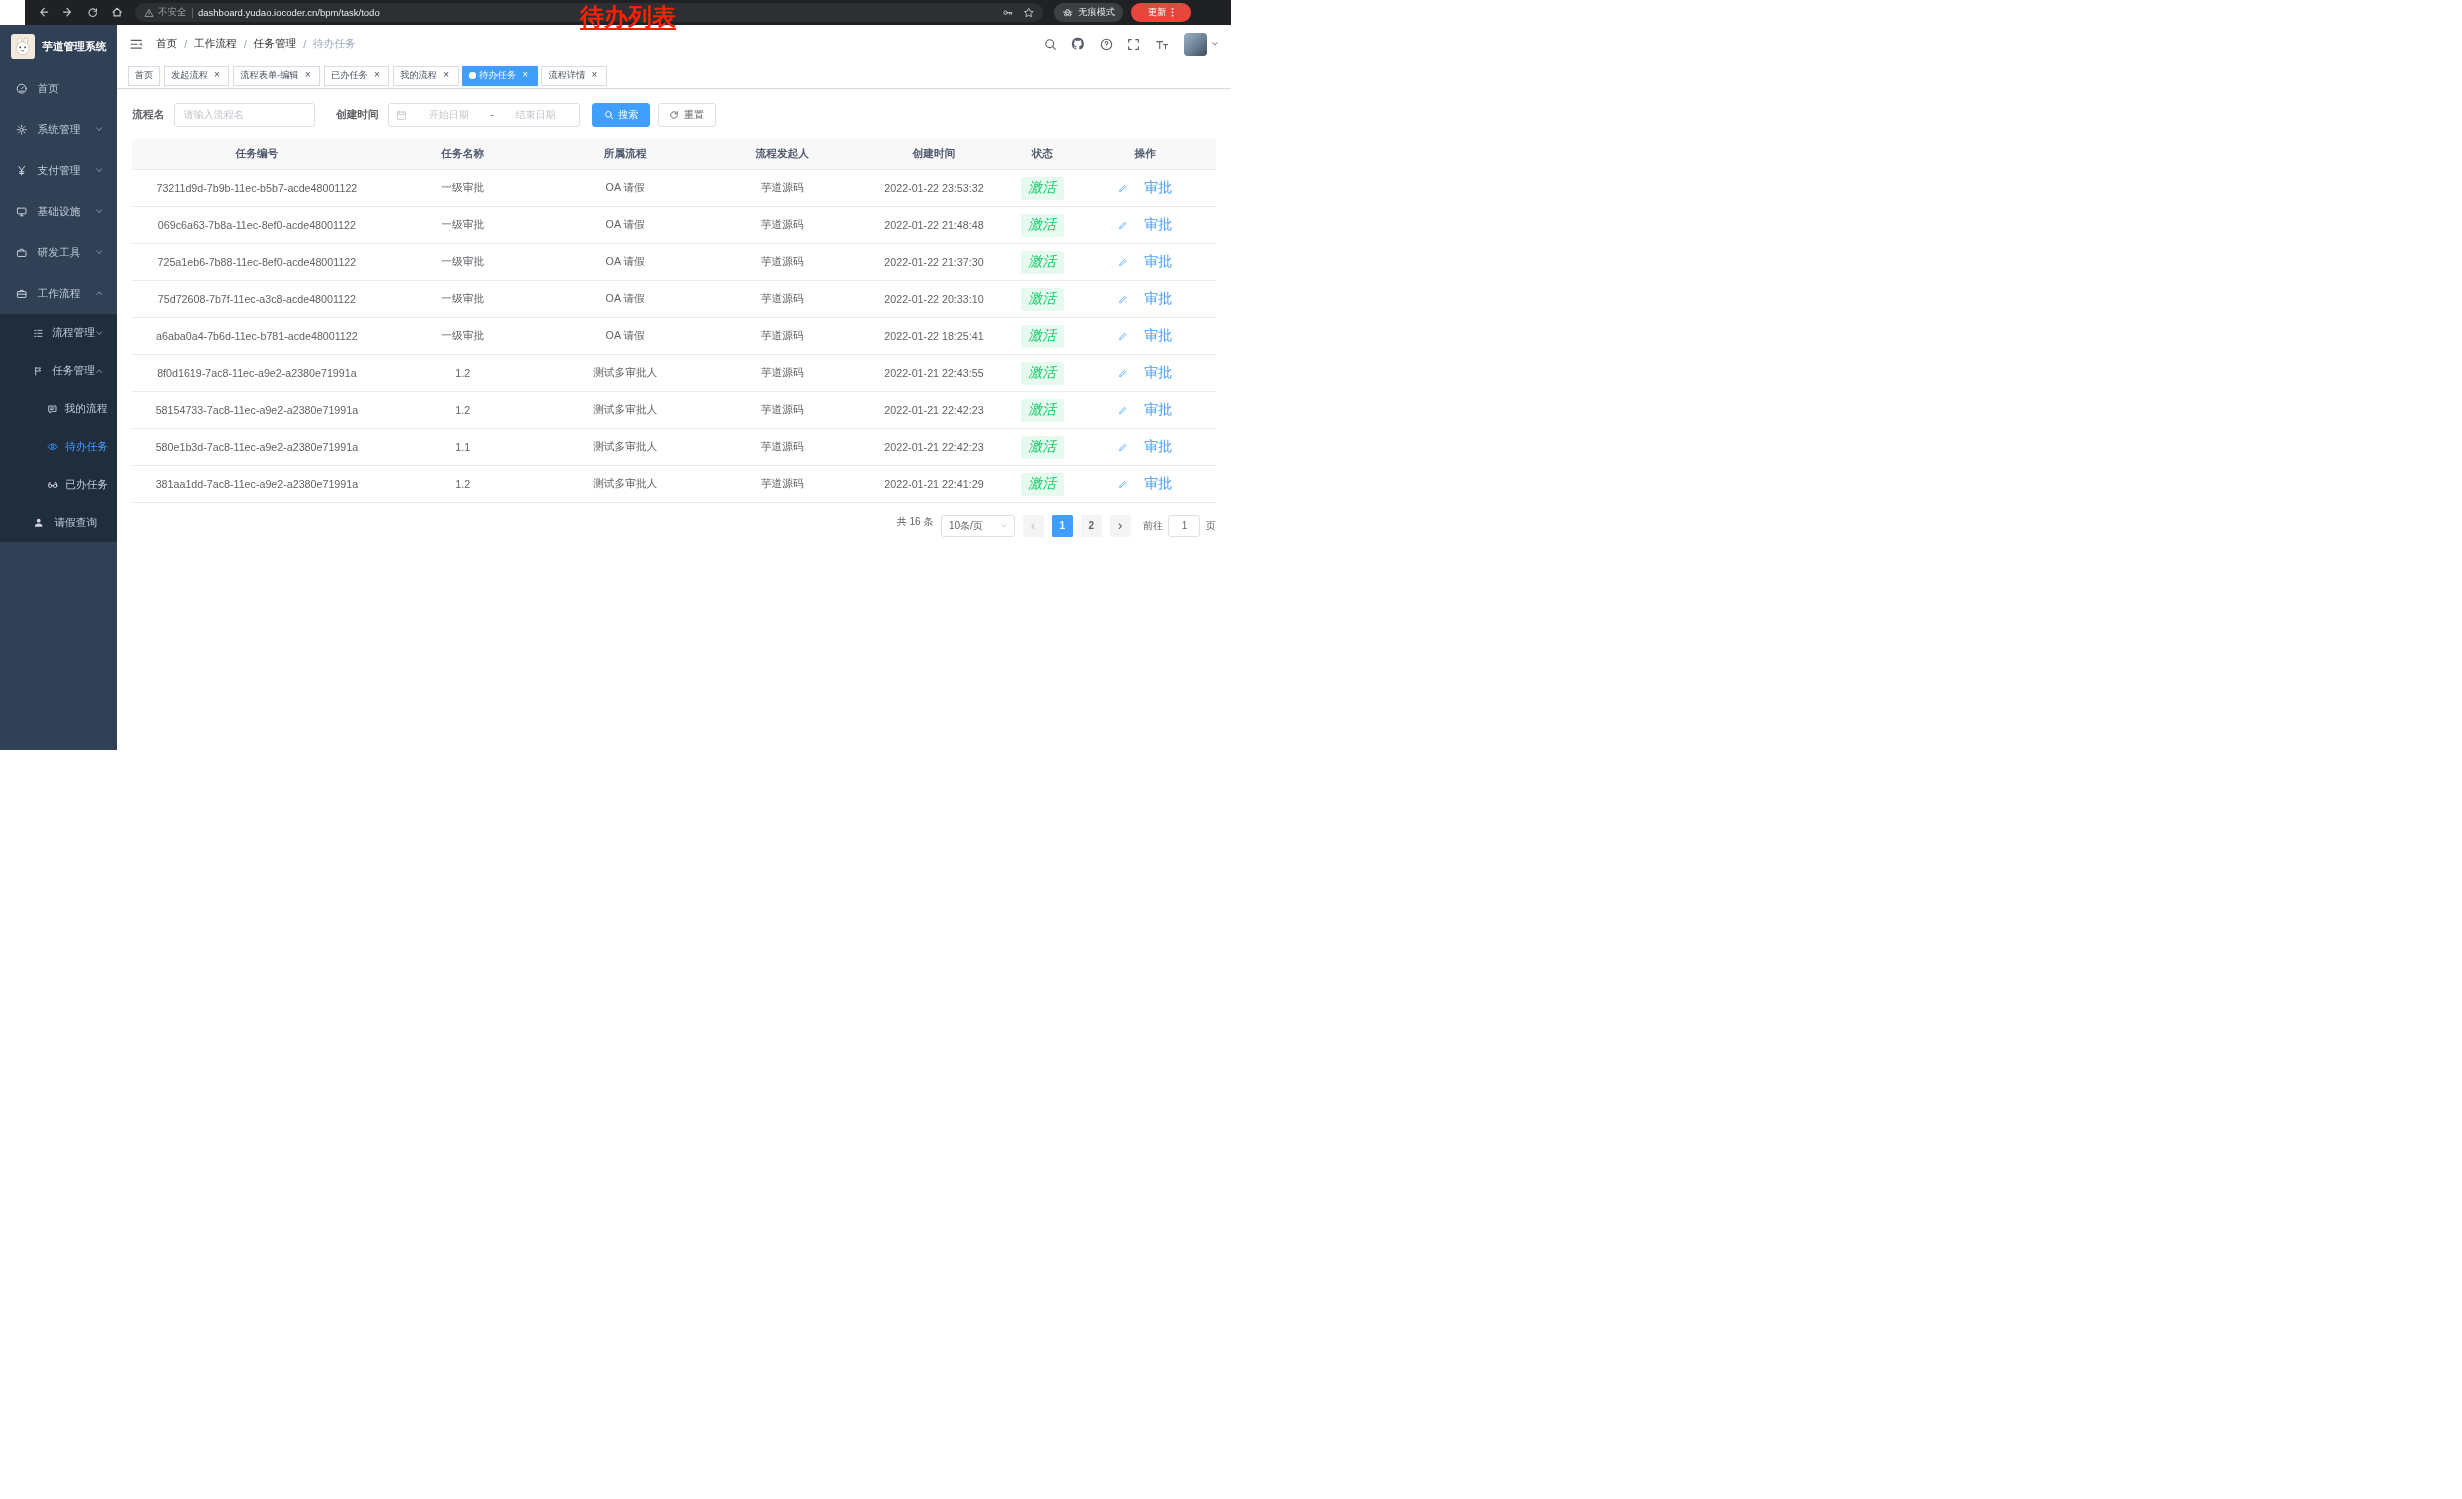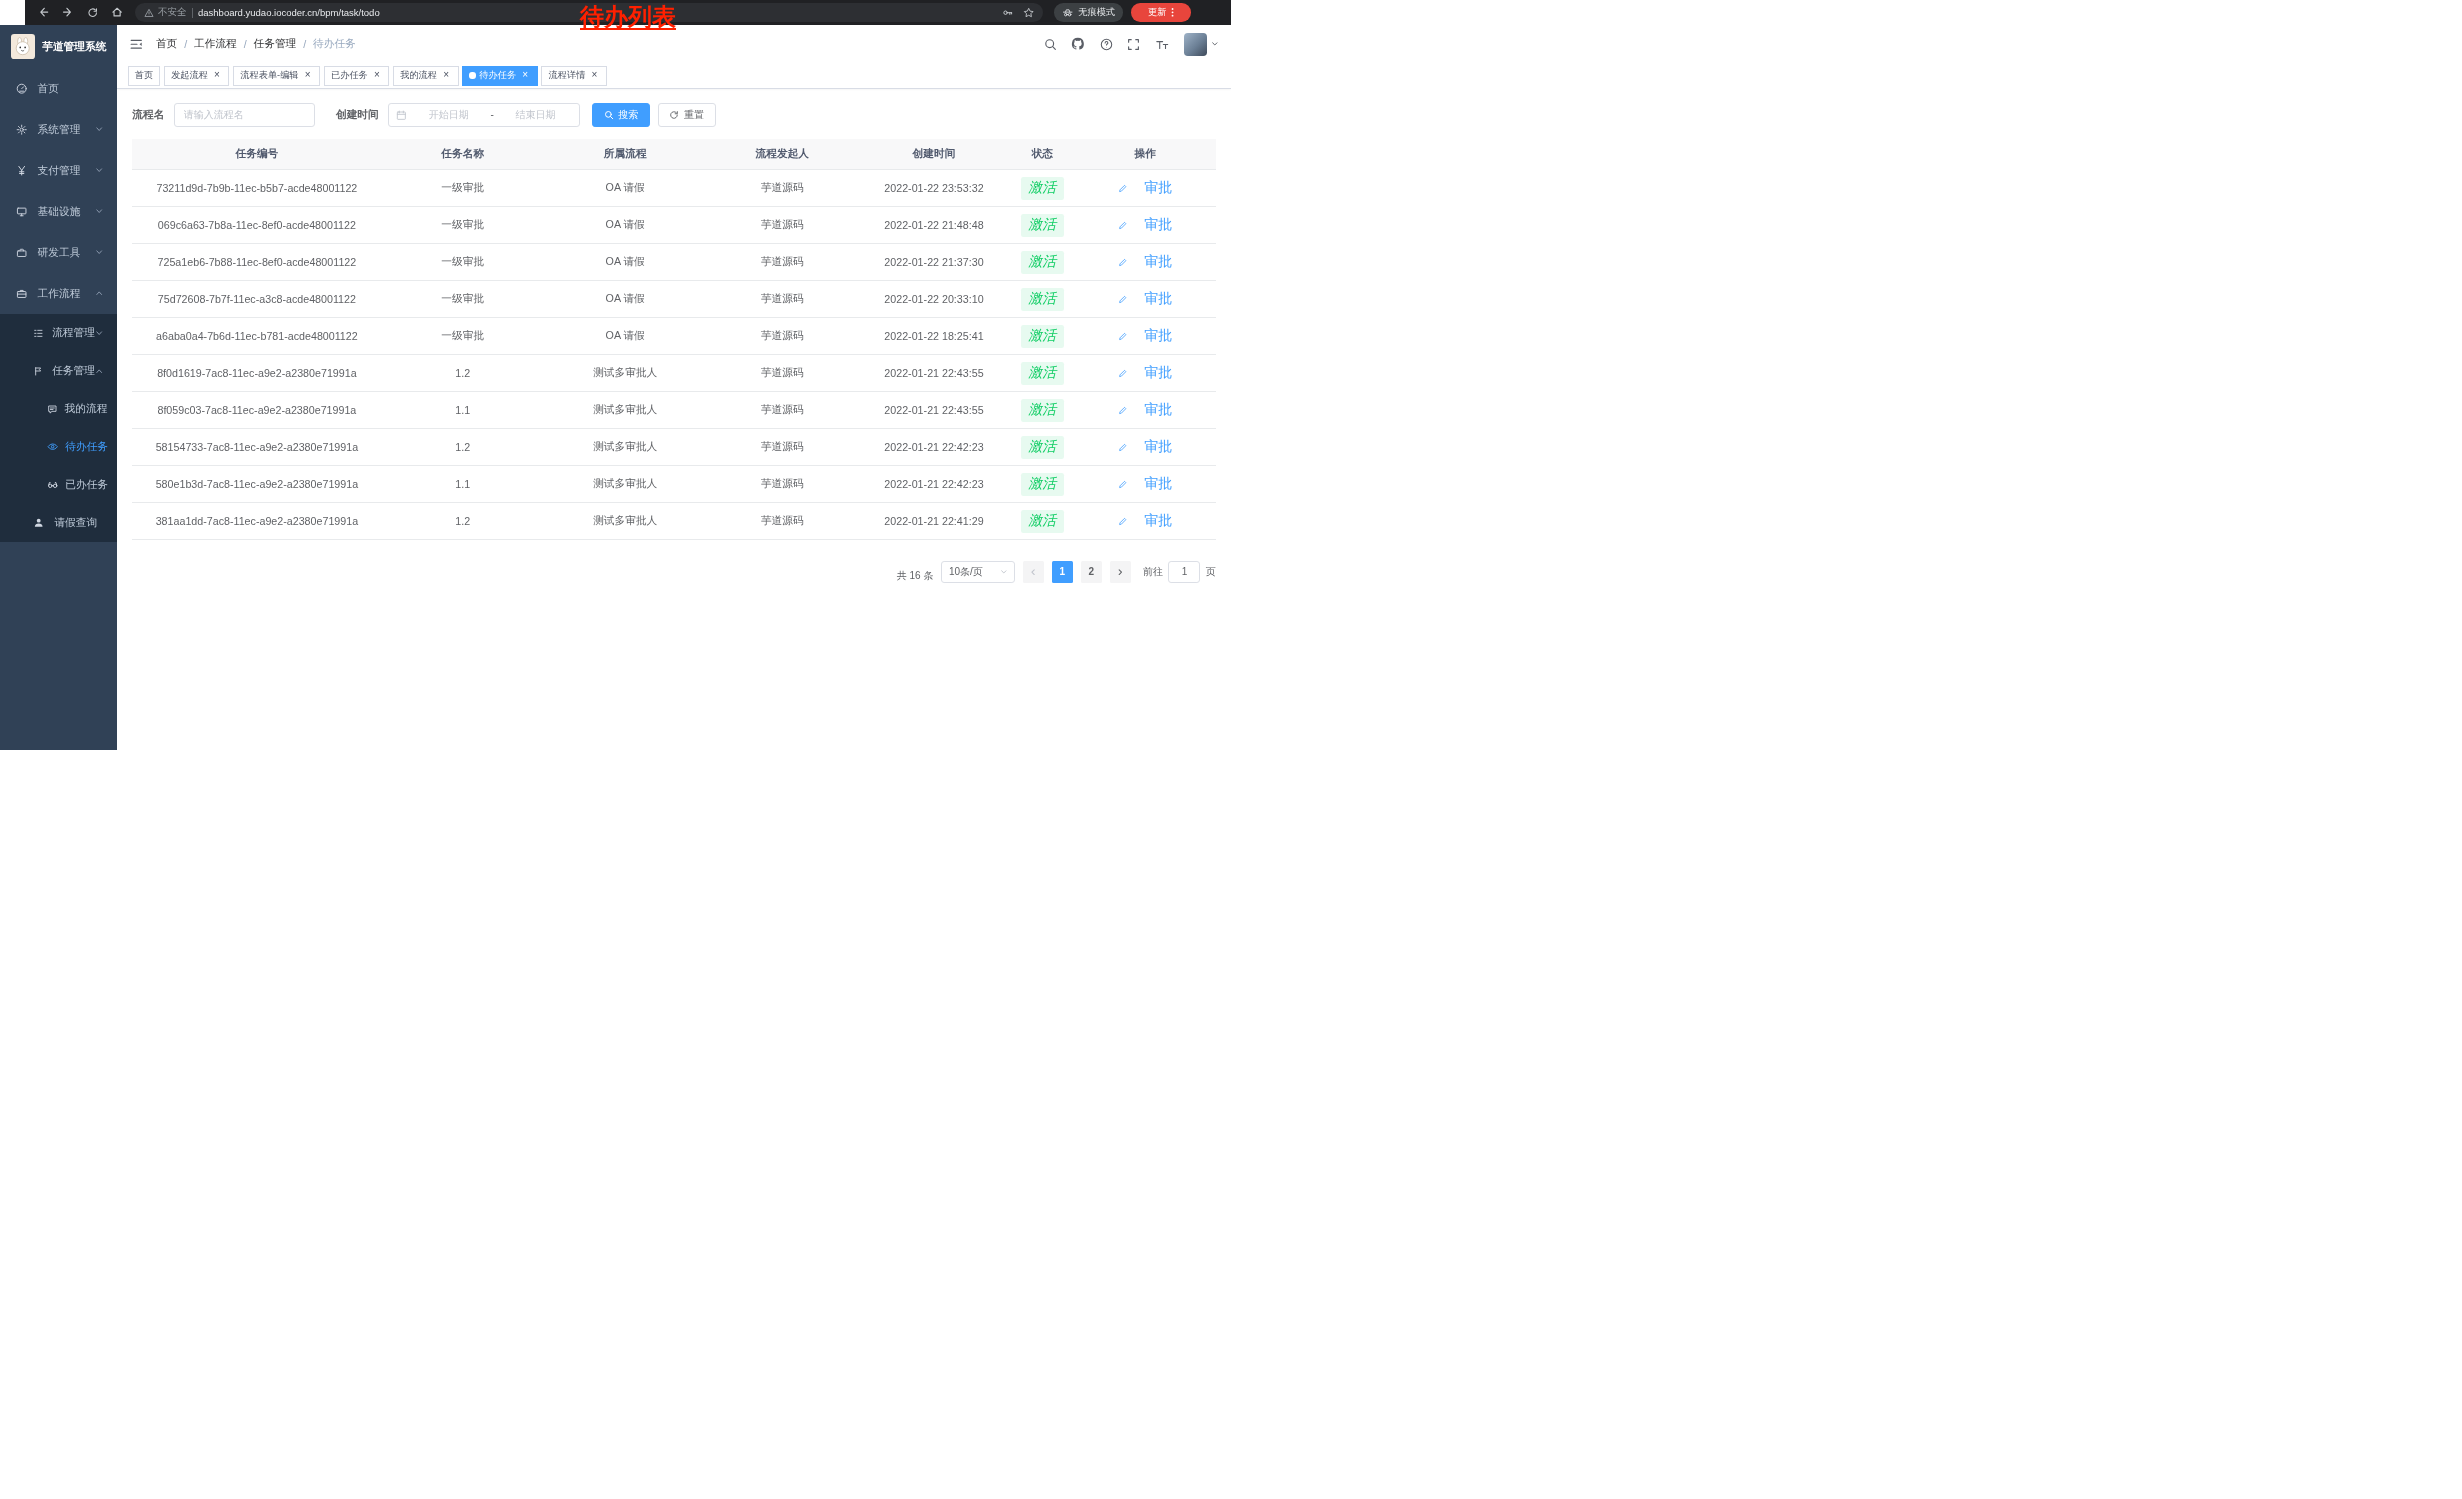--- a/index.html
+++ b/index.html
@@ -81,21 +81,21 @@
   .btn-primary{margin-left:12.2px;}
 
   
   table{width:100%;border-collapse:collapse;font-size:10.7px;color:#606266;table-layout:fixed;}
   thead th{background:#f8f8f9;color:#515a6e;font-weight:700;height:30.5px;border-bottom:0.8px solid #e8eaec;text-align:center;padding:0 4.6px;}
   tbody td{height:37px;text-align:center;border-bottom:0.8px solid #e8eaec;padding:0 4.6px;overflow:hidden;white-space:nowrap;}
   .tag-success{display:inline-block;padding:2.3px 7.6px;font-size:14px;border-radius:2.3px;background:var(--success-bg);color:var(--success-text);font-style:italic;}
   .link-approve{color:var(--accent);font-size:14px;display:inline-flex;align-items:center;gap:17px;cursor:pointer;}
 
   
-  .pagination{display:flex;align-items:flex-end;justify-content:flex-end;gap:7.6px;margin-top:21px;font-size:10px;color:#606266;}
+  .pagination{display:flex;align-items:flex-start;justify-content:flex-end;gap:7.6px;margin-top:12px;font-size:10px;color:#606266;}
   .page-size{width:74px;height:21.4px;border:0.8px solid #dcdfe6;border-radius:3.1px;display:flex;align-items:center;justify-content:space-between;padding:0 6.9px;color:#606266;cursor:pointer;background:#fff;}
   .page-size .caret{color:#c0c4cc;}
   .page-btn{min-width:21.4px;height:21.4px;border-radius:1.5px;background:#f4f4f5;color:#606266;display:inline-flex;align-items:center;justify-content:center;font-weight:600;cursor:pointer;padding:0 3.1px;}
   .page-btn.disabled{color:#c0c4cc;cursor:not-allowed;}
   .page-btn.active{background:var(--accent);color:#fff;}
   .goto{display:flex;align-items:center;gap:5.3px;margin-left:4.6px;}
   .goto-input{width:32px;height:21.4px;border:0.8px solid #dcdfe6;border-radius:3.1px;text-align:center;font-size:10px;color:#606266;outline:none;font-family:inherit;}
 </style>
 </head>
 <body>
@@ -594,38 +594,20 @@
           <td>
             <span class="link-approve">
               <svg width="9.2" height="9.2" viewBox="0 0 16 16" fill="none" stroke="currentColor" stroke-width="1.4" stroke-linejoin="round">
                     <path d="M2.8 13.2l.7-3 7.3-7.3a1 1 0 0 1 1.4 0l.9.9a1 1 0 0 1 0 1.4L5.8 12.5Z"></path>
                   </svg>
               <span>审批</span>
             </span>
           </td>
         </tr>
 
-        <tr>
-          <td>8f059c03-7ac8-11ec-a9e2-a2380e71991a</td>
-          <td>1.1</td>
-          <td>测试多审批人</td>
-          <td>芋道源码</td>
-          <td>2022-01-21 22:43:55</td>
-          <td>
-            <span class="tag-success">激活</span>
-          </td>
-          <td>
-            <span class="link-approve">
-              <svg width="9.2" height="9.2" viewBox="0 0 16 16" fill="none" stroke="currentColor" stroke-width="1.4" stroke-linejoin="round">
-                    <path d="M2.8 13.2l.7-3 7.3-7.3a1 1 0 0 1 1.4 0l.9.9a1 1 0 0 1 0 1.4L5.8 12.5Z"></path>
-                  </svg>
-              <span>审批</span>
-            </span>
-          </td>
-        </tr>
 
         <tr>
           <td>58154733-7ac8-11ec-a9e2-a2380e71991a</td>
           <td>1.2</td>
           <td>测试多审批人</td>
           <td>芋道源码</td>
           <td>2022-01-21 22:42:23</td>
           <td>
             <span class="tag-success">激活</span>
           </td>

